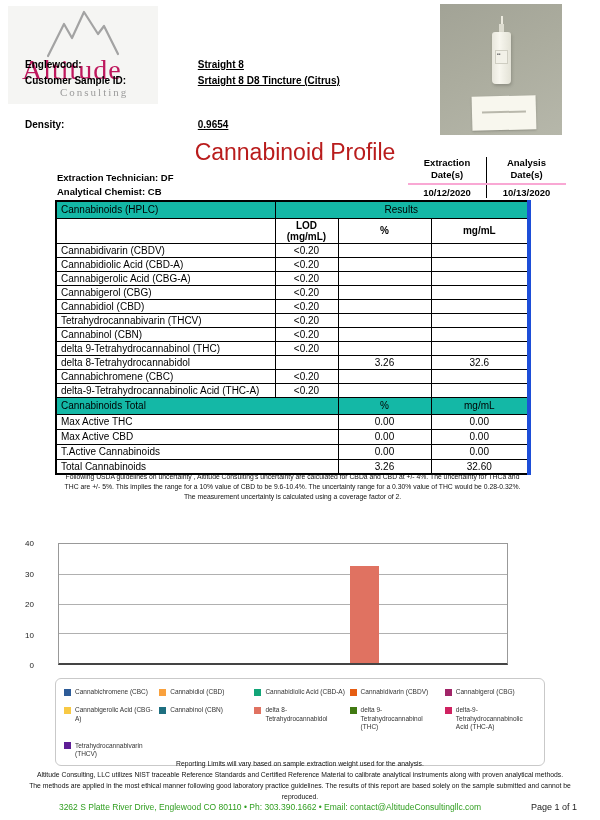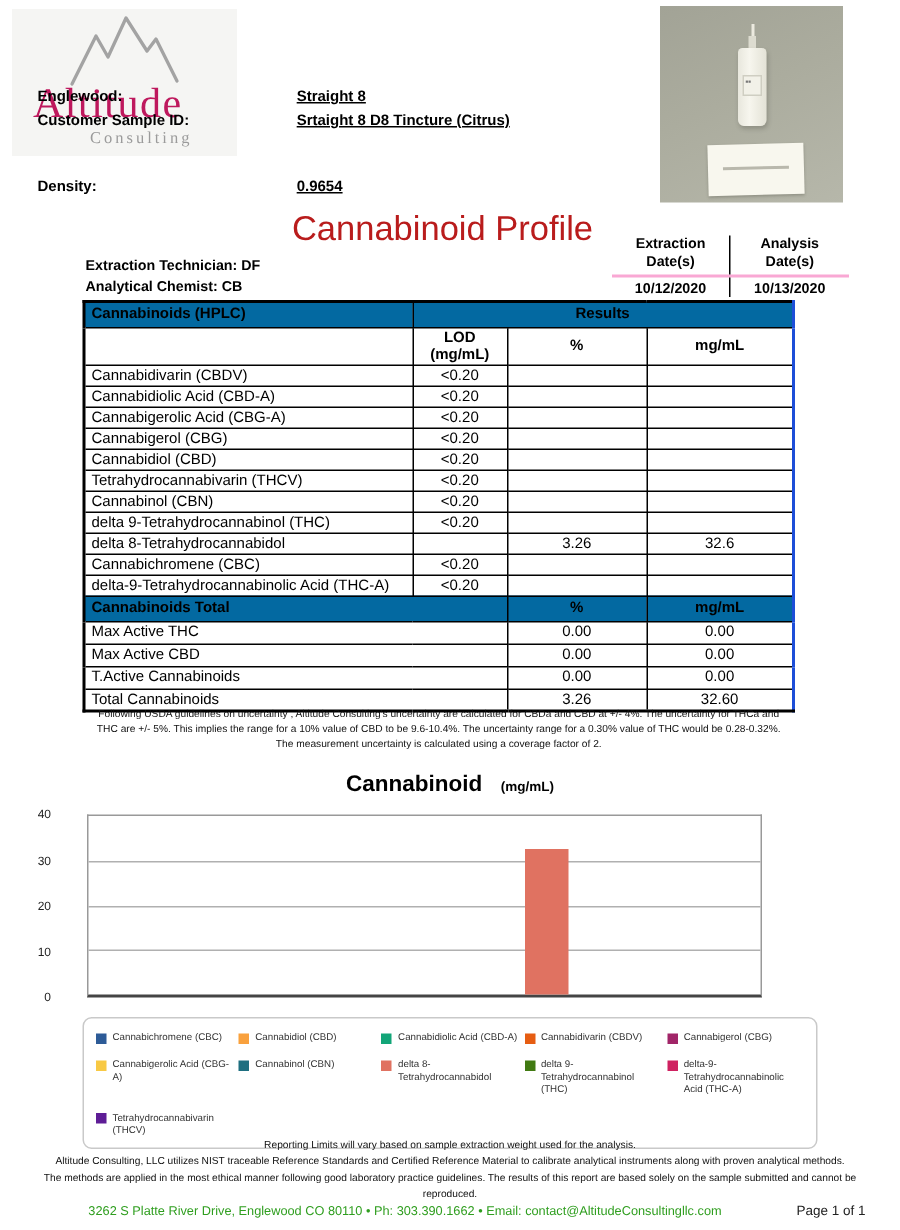--- a/index.html
+++ b/index.html
@@ -41,23 +41,23 @@
   .dates .vals { display:flex; }
   .dates .vals > div { width:50%; padding-top:2px; }
   .dates .vals > div:first-child { border-right:1.5px solid #000; }
 
   
   table.main { position:absolute; left:55px; top:200px; width:473px; border-collapse:collapse; table-layout:fixed; font-size:10px; }
   table.main col.c-name { width:219px; } table.main col.c-lod { width:63px; }
   table.main col.c-pct { width:93px; } table.main col.c-mg { width:98px; }
   table.main td { border:1px solid #000; height:14px; padding:1px 4px; vertical-align:middle; }
   table.main tr.outer-top td { border-top:2px solid #000; }
-  table.main td.first { border-left:2px solid #000; } table.main td.last { border-right:2px solid #1d4ed8; }
+  table.main td.first { border-left:2px solid #000; } table.main td.last { border-right:4px solid #1d4ed8; }
   table.main tr.outer-bottom td { border-bottom:2px solid #000; }
-  .green { background:#0369a1; font-weight:bold; }
+  .green { background:#14b8a6; font-weight:normal; }
   .cell-center { text-align:center; }
   .cell-name { text-align:left; }
   td.hdr-cell { font-weight:bold; text-align:center; }
   tr.green-row td { height:17px; }
   tr.tot-row td { height:15px; font-size:10px; }
 
   
   .footnote { position:absolute; left:60px; top:472px; width:465px; text-align:center; font-size:6.8px; line-height:1.5; color:#111; }
 
   
@@ -257,24 +257,20 @@
         <tr class="tot-row outer-bottom">
           <td class="cell-name first" colspan="2">Total Cannabinoids</td>
           <td class="cell-center">3.26</td>
           <td class="cell-center last">32.60</td>
         </tr>
       </tbody>
   </table>
 
   <div class="footnote">Following USDA guidelines on uncertainty , Altitude Consulting's uncertainty are calculated for CBDa and CBD at +/- 4%. The uncertainty for THCa and THC are +/- 5%. This implies the range for a 10% value of CBD to be 9.6-10.4%. The uncertainty range for a 0.30%  value of THC would be 0.28-0.32%. The measurement uncertainty is calculated using a coverage factor of 2.</div>
 
-  <div class="chart-title">
-    <span class="big">Cannabinoid</span>
-    <span class="small">(mg/mL)</span>
-  </div>
   <div class="y-axis">
       <div class="y-tick" style="top: 100%;">0</div>
       <div class="y-tick" style="top: 75%;">10</div>
       <div class="y-tick" style="top: 50%;">20</div>
       <div class="y-tick" style="top: 25%;">30</div>
       <div class="y-tick" style="top: 0%;">40</div>
     </div>
   <div class="chart-plot">
       <div class="gridline" style="top: 25%;"></div>
       <div class="gridline" style="top: 50%;"></div>

